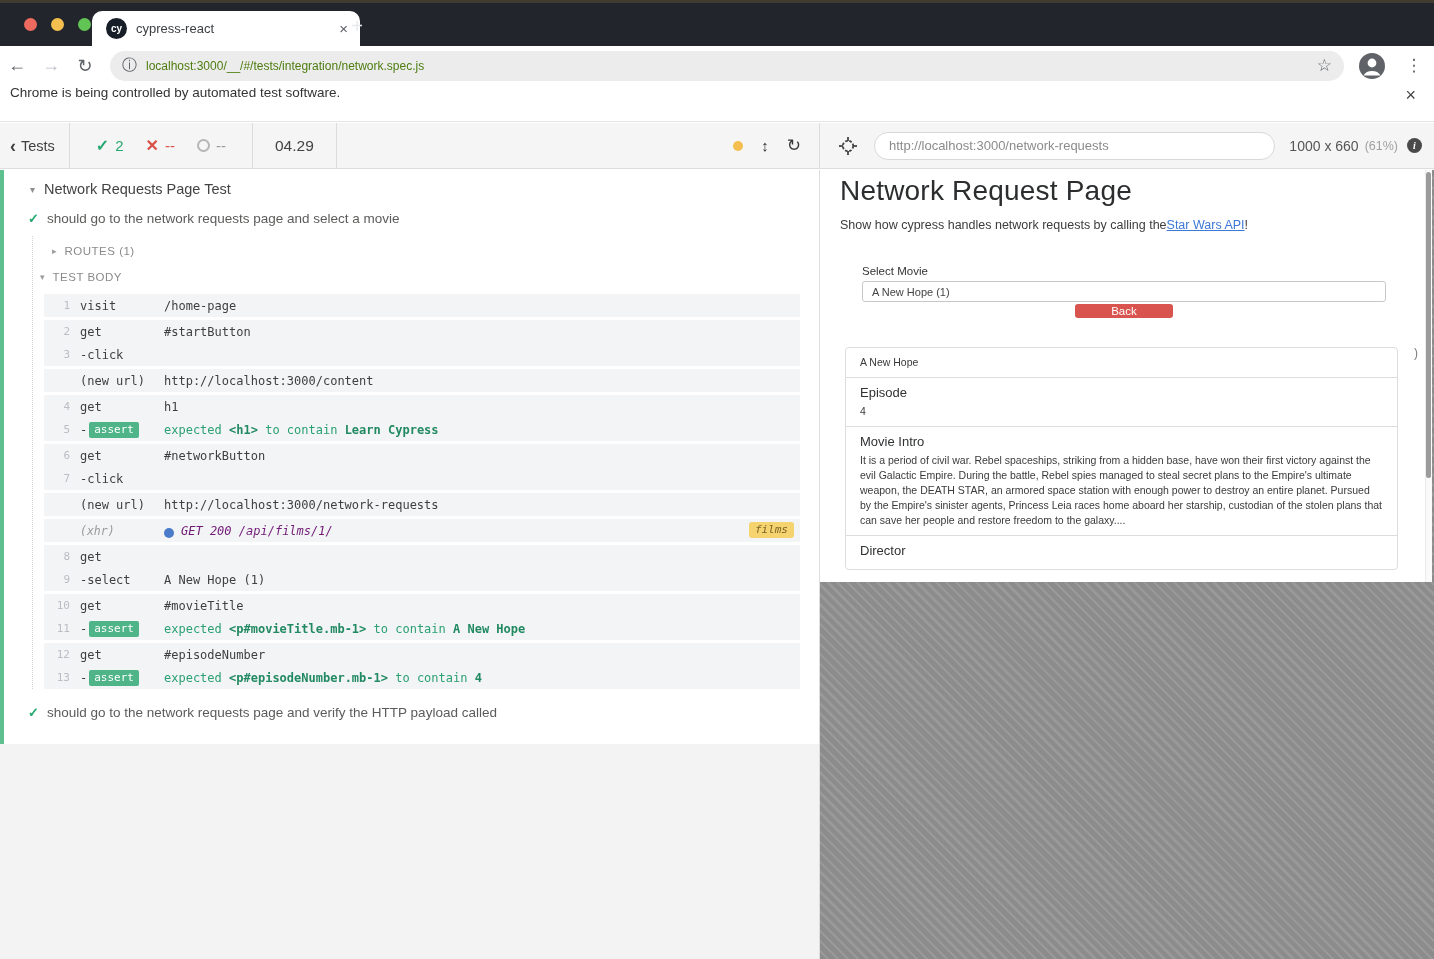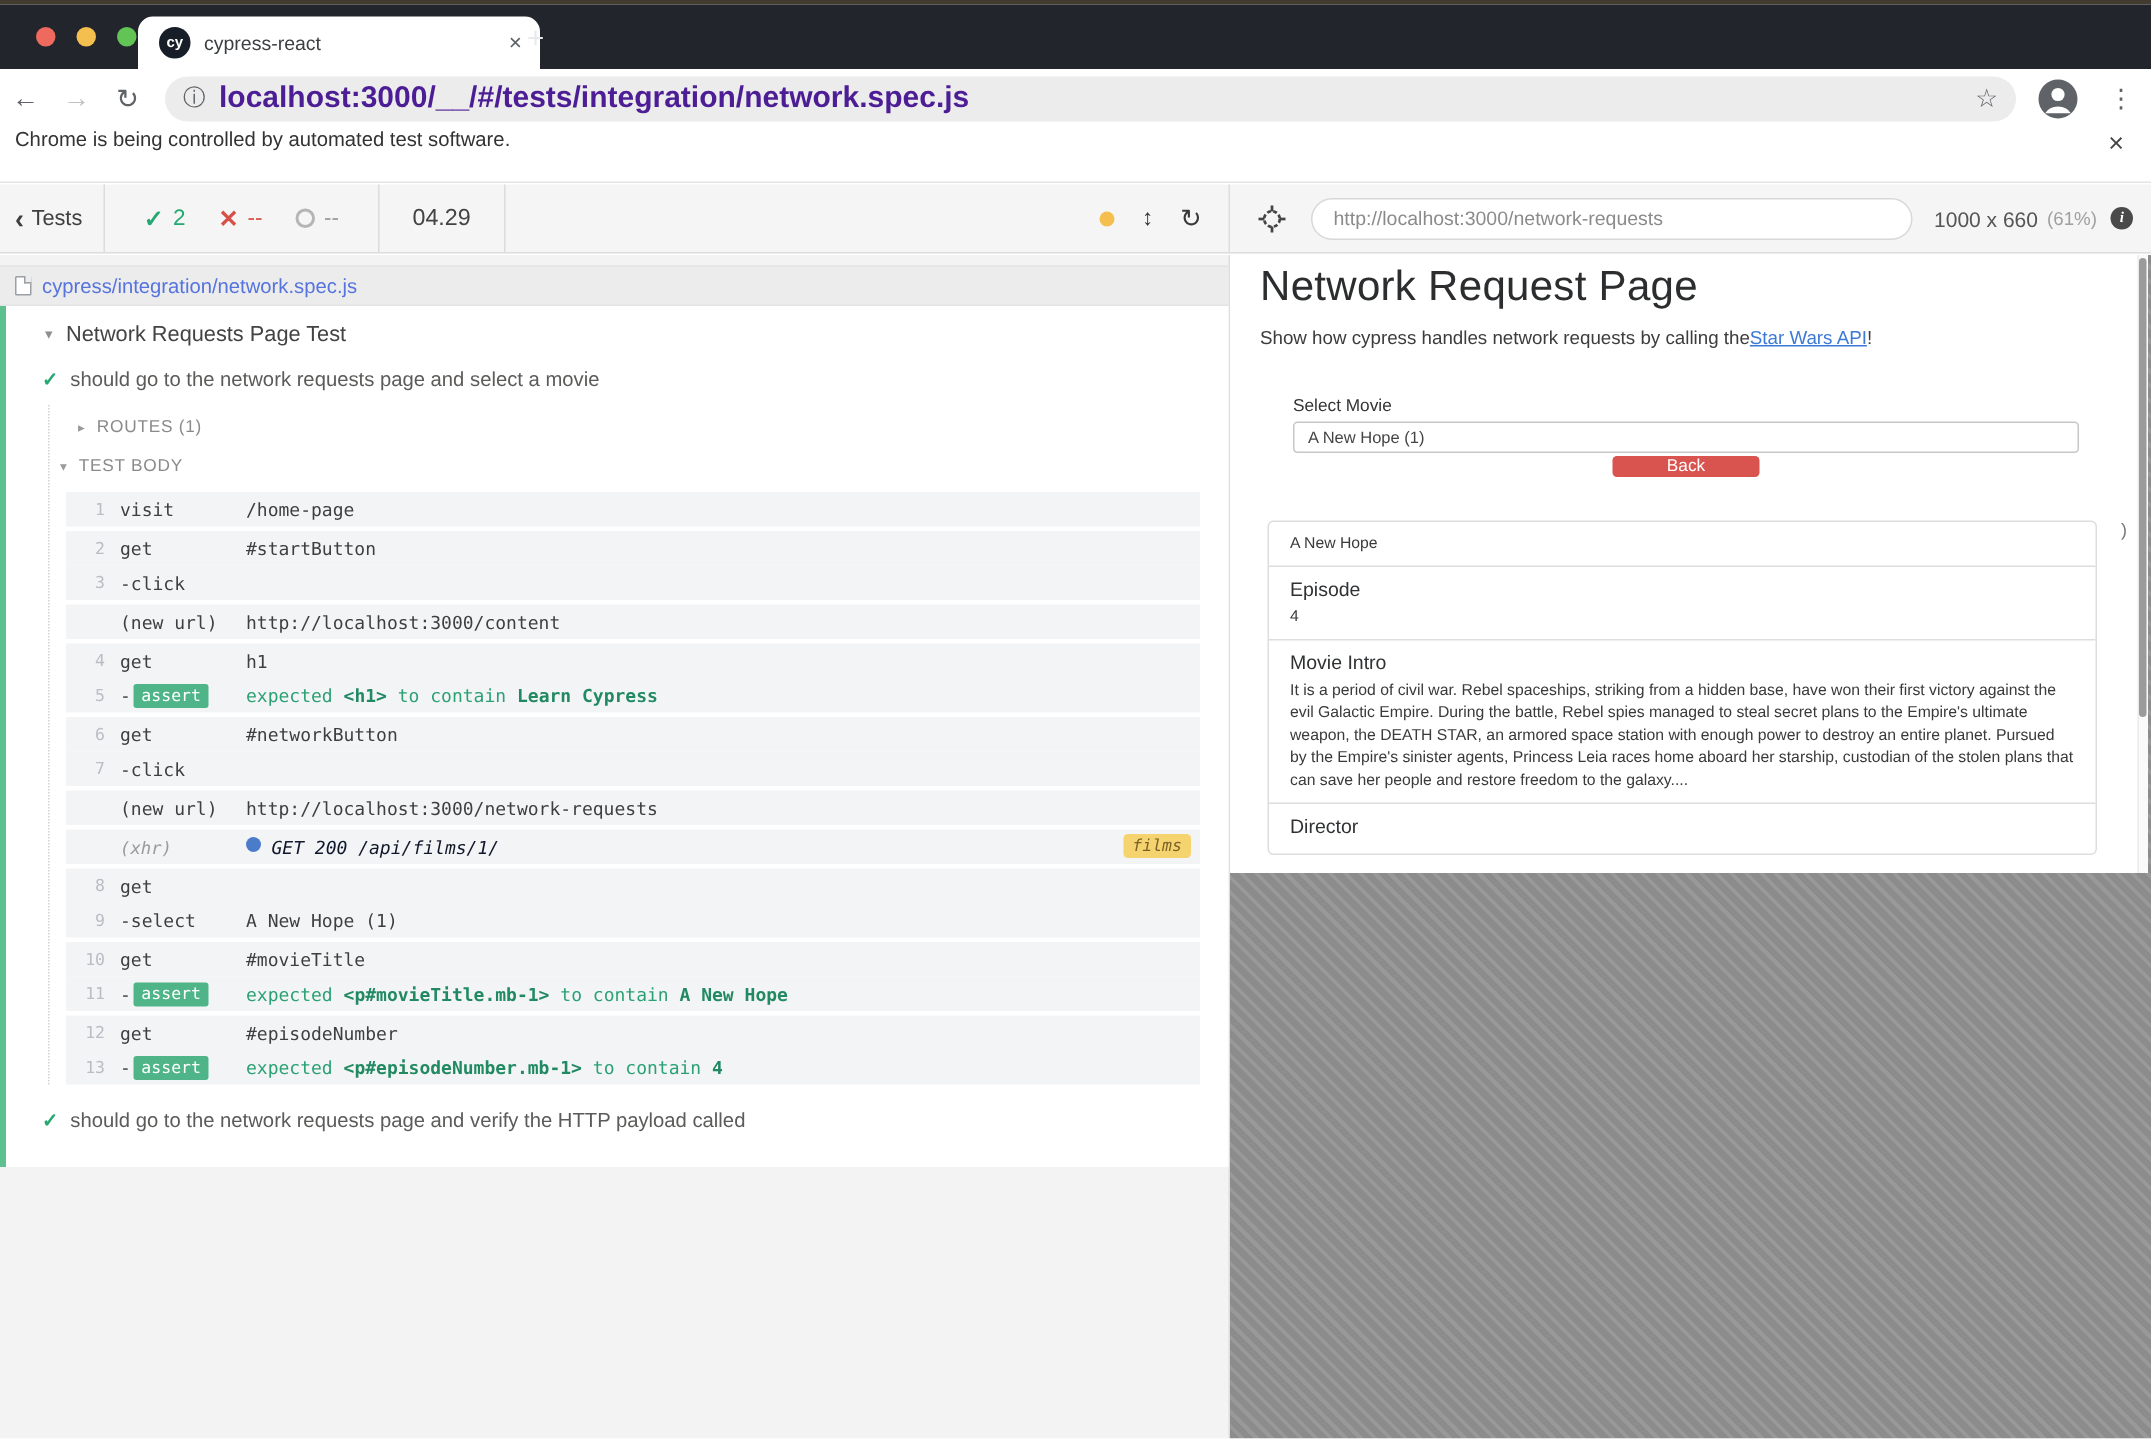--- a/index.html
+++ b/index.html
@@ -23,21 +23,21 @@
     width:26px; text-align:center; }
 
   
   .toolbar { position:absolute; top:46px; left:0; right:0; height:39px; background:#fff;
     display:flex; align-items:center; }
   .navicon { font-size:18px; color:#5f6368; width:34px; text-align:center; }
   .navicon.disabled { color:#bdc1c6; }
   .omnibox { height:30px; background:#ececec; border-radius:16px; flex:1; margin:0 14px 0 8px;
     display:flex; align-items:center; padding:0 12px; }
   .omni-info { font-size:15px; color:#5f6368; margin-right:9px; }
-  .omni-url { font-size:20px; color:#4c1d95; flex:1; white-space:nowrap; overflow:hidden;font-weight:bold; }
+  .omni-url { font-size:12px; color:#4d7c0f; flex:1; white-space:nowrap; overflow:hidden; }
   .omni-star { font-size:17px; color:#5f6368; }
   .avatar-w { width:28px; height:28px; margin-right:14px; }
   .menu-dots { font-size:17px; color:#5f6368; width:28px; text-align:center; margin-right:6px; }
 
   
   .infobar { position:absolute; top:85px; left:0; right:0; height:37px; background:#fff;
     border-bottom:1px solid #e4e4e4; display:flex; padding:0 18px 0 10px; }
   .infobar-msg { font-size:13.5px; color:#333; flex:1; }
   .infobar-close { font-size:18px; color:#444; }
 
@@ -94,21 +94,21 @@
   .routes-row { padding-left:48px; }
   .body-row { padding-left:36px; }
   .command-log { margin:4px 19px 0 40px; font-family:"DejaVu Sans Mono", monospace; }
   .cmd-row { background:#f3f4f6; display:flex; align-items:center; min-height:23px; position:relative;
     padding:2px 8px 2px 0; }
   .cmd-row.group-start { margin-top:3px; }
   .c-num { width:26px; text-align:right; font-size:11px; color:#b9bdc4; flex:0 0 auto; }
   .c-name { width:84px; margin-left:10px; font-size:12px; color:#3f3f3f; flex:0 0 auto; }
   .c-msg { font-size:12px; color:#3f3f3f; flex:1; white-space:nowrap; overflow:hidden; }
   .xhr .c-name { color:#9a9a9a; font-style:italic; font-size:11.5px; }
-  .xhr .c-msg { color:#0f172a; font-style:italic; display:flex; align-items:flex-start; gap:7px; }
+  .xhr .c-msg { color:#701a75; font-style:italic; display:flex; align-items:flex-end; gap:7px; }
   .xhr-dot { width:10px; height:10px; border-radius:50%; background:#4a7cc9; display:inline-block; flex:0 0 auto; }
   .assert-name { width:84px; margin-left:10px; flex:0 0 auto; display:flex; align-items:center; gap:2px; }
   .dash { color:#3f3f3f; font-size:12px; }
   .assert-badge { background:#4fb588; color:#fff; font-size:11px; padding:1px 5px 2px; border-radius:2px; }
   .assert .c-msg { color:#2ba173; }
   .assert .c-msg b { color:#228a62; font-weight:bold;margin-top:28px; }
   .route-badge { position:absolute; right:6px; top:3px; background:#f5d470; color:#7d6327;
     font-size:11px; font-style:italic; padding:1px 6px 2px; border-radius:3px; }
   .test2-row { padding:14px 0 10px 24px; }
 
@@ -228,24 +228,20 @@
       <div class="aut-pill">
         <span class="aut-url">http://localhost:3000/network-requests</span>
       </div>
       <span class="aut-size">1000 x 660</span>
       <span class="aut-pct">(61%)</span>
       <span class="aut-info">i</span>
     </div>
   </div>
 
   <div class="reporter">
-    <div class="spec-bar">
-      <span class="file-icon"></span>
-      <span class="spec-link">cypress/integration/network.spec.js</span>
-    </div>
     <div class="suite-box">
       <div class="suite-hdr">
         <span class="tri">▾</span>
         <span class="suite-title">Network Requests Page Test</span>
       </div>
       <div class="test-row">
         <span class="tcheck">✓</span>
         <span class="test-title">should go to the network requests page and select a movie</span>
       </div>
       <div class="test-content">

